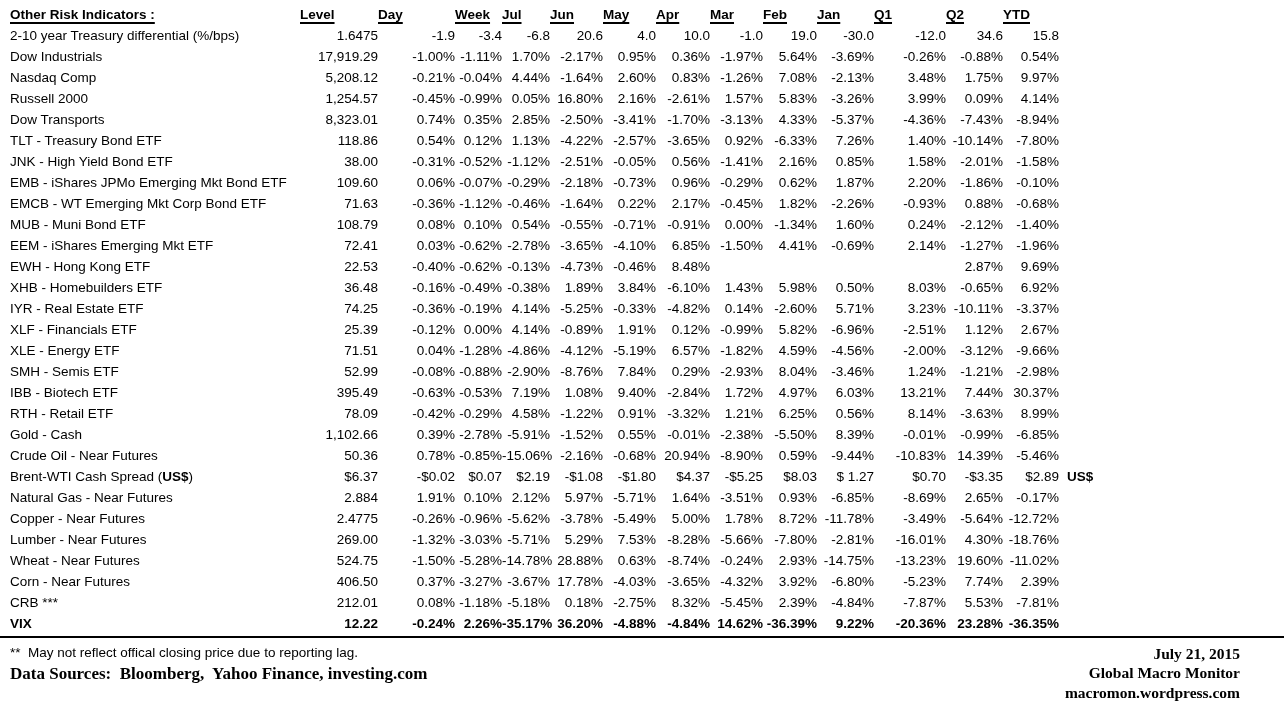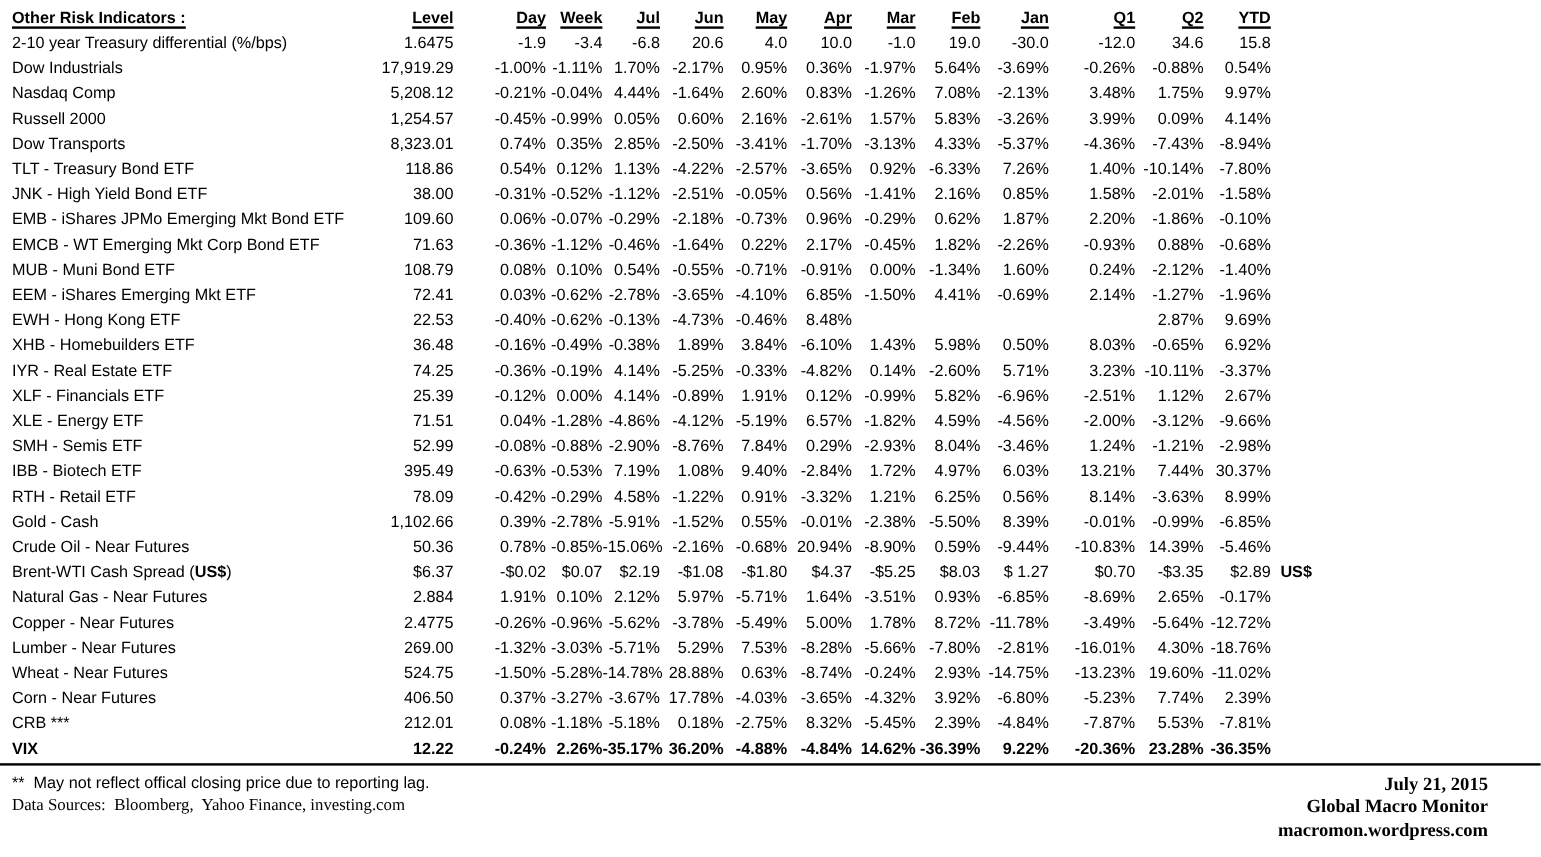--- a/index.html
+++ b/index.html
@@ -15,39 +15,39 @@
     display: grid;
     grid-template-columns: 300px 78px 77px 47px 48px 53px 53px 54px 53px 54px 57px 72px 57px 56px 48px;
     height: 21px; line-height: 21px; font-size: 13.5px;
   }
   .cell { white-space: nowrap; overflow: visible; }
   .num { text-align: right; }
   .label { text-align: left; padding-left: 10px; }
   .level { font-weight: normal; }
   .th-row .cell { font-weight: bold; }
   .th-row .num {
-    text-align: right;
+    text-align: left;
   }
   .th-row .cell .u,
   .title .u {
     text-decoration: underline;
     text-decoration-thickness: 1.5px;
     text-underline-offset: 3px;
   }
   .title { font-weight: bold; }
   .bold-row .cell { font-weight: bold; }
   .suffix { font-weight: bold; text-align: left; padding-left: 8px; }
   .b { font-weight: bold; }
   .rule { border-top: 2px solid #000; margin-top: 2px; }
   .footer { display: flex; justify-content: space-between; padding: 7px 10px 0 10px; }
   .foot-left .note {
     font-size: 13.5px; white-space: pre-wrap; margin-bottom: 4px;
   }
   .foot-left .sources {
-    font-family: "Liberation Serif", serif; font-weight: normal; font-size: 14px;
+    font-family: "Liberation Serif", serif; font-weight: bold; font-size: 17px;
   }
   .foot-right {
     text-align: right; padding-right: 34px;
     font-family: "Liberation Serif", serif; font-weight: bold; font-size: 15.5px;
   }
   .foot-right .date { }
   .foot-right .brand { line-height: 20px; }
 </style>
 </head>
 <body>
@@ -123,21 +123,21 @@
         <div class="cell num">1.75%</div>
         <div class="cell num">9.97%</div>
         <div class="cell suffix"></div>
       </div>
       <div class="row">
         <div class="cell label">Russell 2000</div>
         <div class="cell num level">1,254.57</div>
         <div class="cell num">-0.45%</div>
         <div class="cell num">-0.99%</div>
         <div class="cell num">0.05%</div>
-        <div class="cell num">0.60%</div>
+        <div class="cell num">16.80%</div>
         <div class="cell num">2.16%</div>
         <div class="cell num">-2.61%</div>
         <div class="cell num">1.57%</div>
         <div class="cell num">5.83%</div>
         <div class="cell num">-3.26%</div>
         <div class="cell num">3.99%</div>
         <div class="cell num">0.09%</div>
         <div class="cell num">4.14%</div>
         <div class="cell suffix"></div>
       </div>

